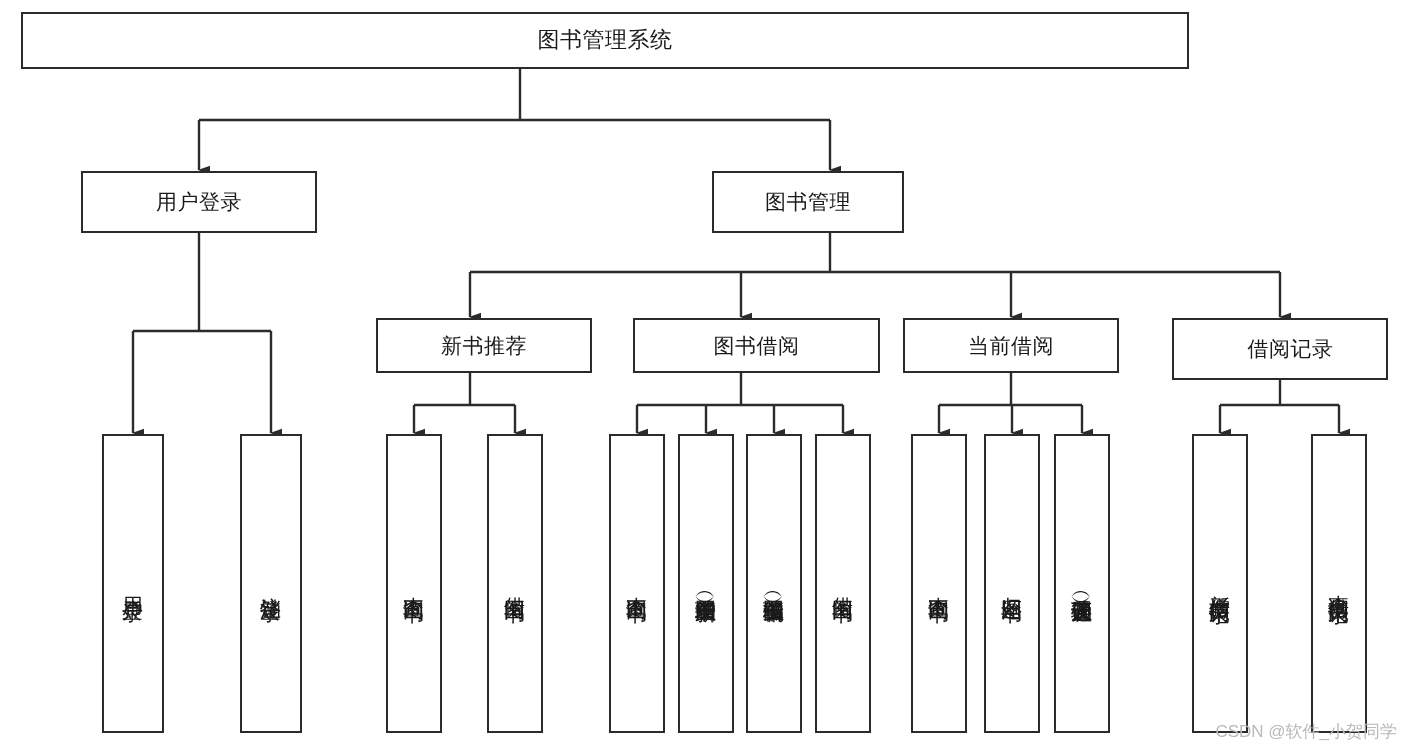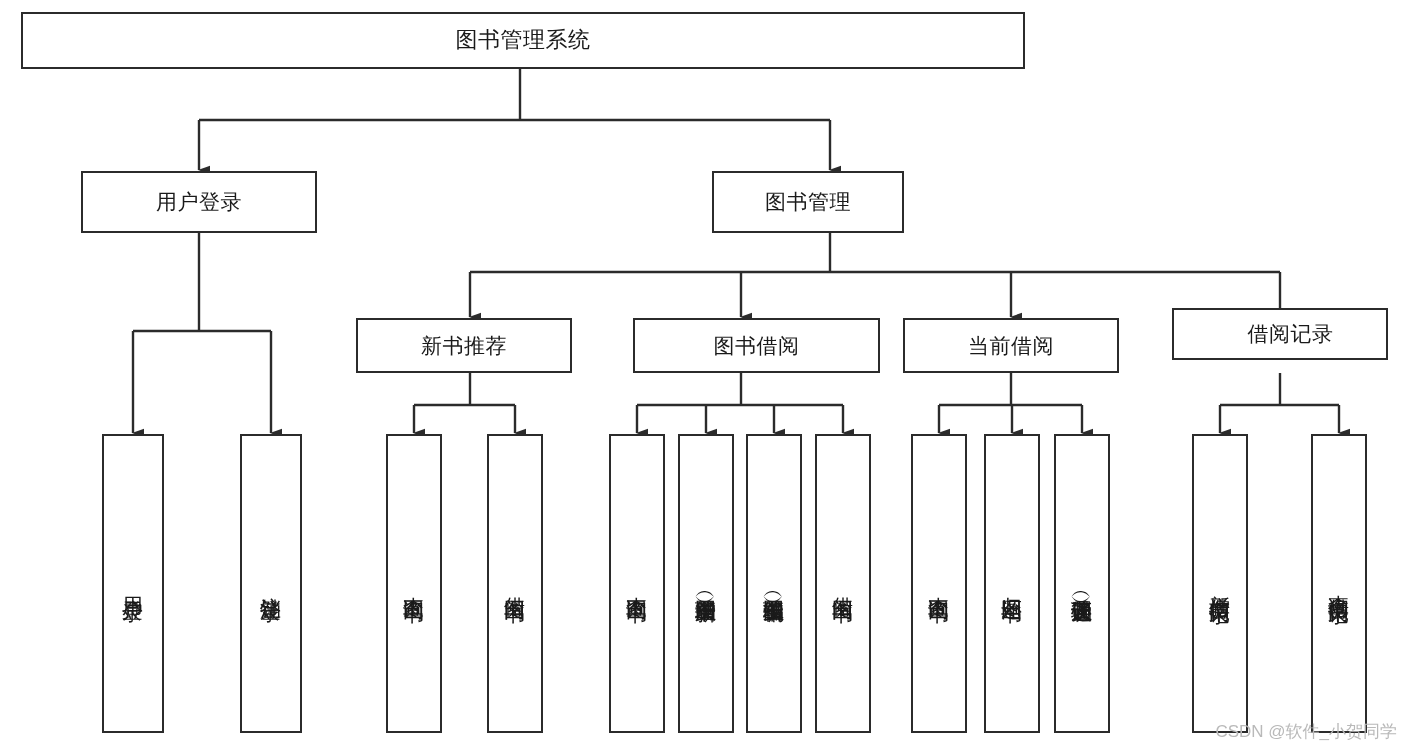--- a/index.html
+++ b/index.html
@@ -112,39 +112,39 @@
         <line x1="1012" y1="405" x2="1012" y2="433" stroke="#2b2b2b" stroke-width="2.4" marker-end="url(#arrowhead)"></line>
         <line x1="1082" y1="405" x2="1082" y2="433" stroke="#2b2b2b" stroke-width="2.4" marker-end="url(#arrowhead)"></line>
         <line x1="1280" y1="373" x2="1280" y2="405" stroke="#2b2b2b" stroke-width="2.4"></line>
         <line x1="1220" y1="405" x2="1339" y2="405" stroke="#2b2b2b" stroke-width="2.4"></line>
         <line x1="1220" y1="405" x2="1220" y2="433" stroke="#2b2b2b" stroke-width="2.4" marker-end="url(#arrowhead)"></line>
         <line x1="1339" y1="405" x2="1339" y2="433" stroke="#2b2b2b" stroke-width="2.4" marker-end="url(#arrowhead)"></line>
       </g>
   </svg>
 
   <div id="node-layer">
-      <div class="node-box root" style="left: 21px; top: 12px; width: 1004px; height: 57px; border-color: rgb(43, 43, 43); background: rgb(255, 255, 255);">
+      <div class="node-box root" style="left: 21px; top: 12px; width: 1168px; height: 57px; border-color: rgb(43, 43, 43); background: rgb(255, 255, 255);">
         <span class="node-label-h" style="color: rgb(26, 26, 26);">图书管理系统</span>
       </div>
       <div class="node-box" style="left: 81px; top: 171px; width: 236px; height: 62px; border-color: rgb(43, 43, 43); background: rgb(255, 255, 255);">
         <span class="node-label-h" style="color: rgb(26, 26, 26);">用户登录</span>
       </div>
       <div class="node-box" style="left: 712px; top: 171px; width: 192px; height: 62px; border-color: rgb(43, 43, 43); background: rgb(255, 255, 255);">
         <span class="node-label-h" style="color: rgb(26, 26, 26);">图书管理</span>
       </div>
-      <div class="node-box" style="left: 356px; top: 318px; width: 216px; height: 55px; border-color: rgb(43, 43, 43); background: rgb(255, 255, 255);">
+      <div class="node-box" style="left: 376px; top: 318px; width: 216px; height: 55px; border-color: rgb(43, 43, 43); background: rgb(255, 255, 255);">
         <span class="node-label-h" style="color: rgb(26, 26, 26);">新书推荐</span>
       </div>
       <div class="node-box" style="left: 633px; top: 318px; width: 247px; height: 55px; border-color: rgb(43, 43, 43); background: rgb(255, 255, 255);">
         <span class="node-label-h" style="color: rgb(26, 26, 26);">图书借阅</span>
       </div>
       <div class="node-box" style="left: 903px; top: 318px; width: 216px; height: 55px; border-color: rgb(43, 43, 43); background: rgb(255, 255, 255);">
         <span class="node-label-h" style="color: rgb(26, 26, 26); text-align: right;">当前借阅</span>
       </div>
-      <div class="node-box" style="left: 1172px; top: 308px; width: 216px; height: 52px; border-color: rgb(43, 43, 43); background: rgb(255, 255, 255); padding-left: 21px;">
+      <div class="node-box" style="left: 1172px; top: 318px; width: 216px; height: 62px; border-color: rgb(43, 43, 43); background: rgb(255, 255, 255); padding-left: 21px;">
         <span class="node-label-h" style="color: rgb(26, 26, 26);">借阅记录</span>
       </div>
       <div class="node-box leaf" style="left: 102px; top: 434px; width: 62px; height: 299px; border-color: rgb(43, 43, 43); background: rgb(255, 255, 255);">
         <span class="node-label-v" style="color: rgb(26, 26, 26);">用户登录</span>
       </div>
       <div class="node-box leaf" style="left: 240px; top: 434px; width: 62px; height: 299px; border-color: rgb(43, 43, 43); background: rgb(255, 255, 255);">
         <span class="node-label-v" style="color: rgb(26, 26, 26);">注销登录</span>
       </div>
       <div class="node-box leaf" style="left: 386px; top: 434px; width: 56px; height: 299px; border-color: rgb(43, 43, 43); background: rgb(255, 255, 255);">
         <span class="node-label-v" style="color: rgb(26, 26, 26);">查询图书</span>

